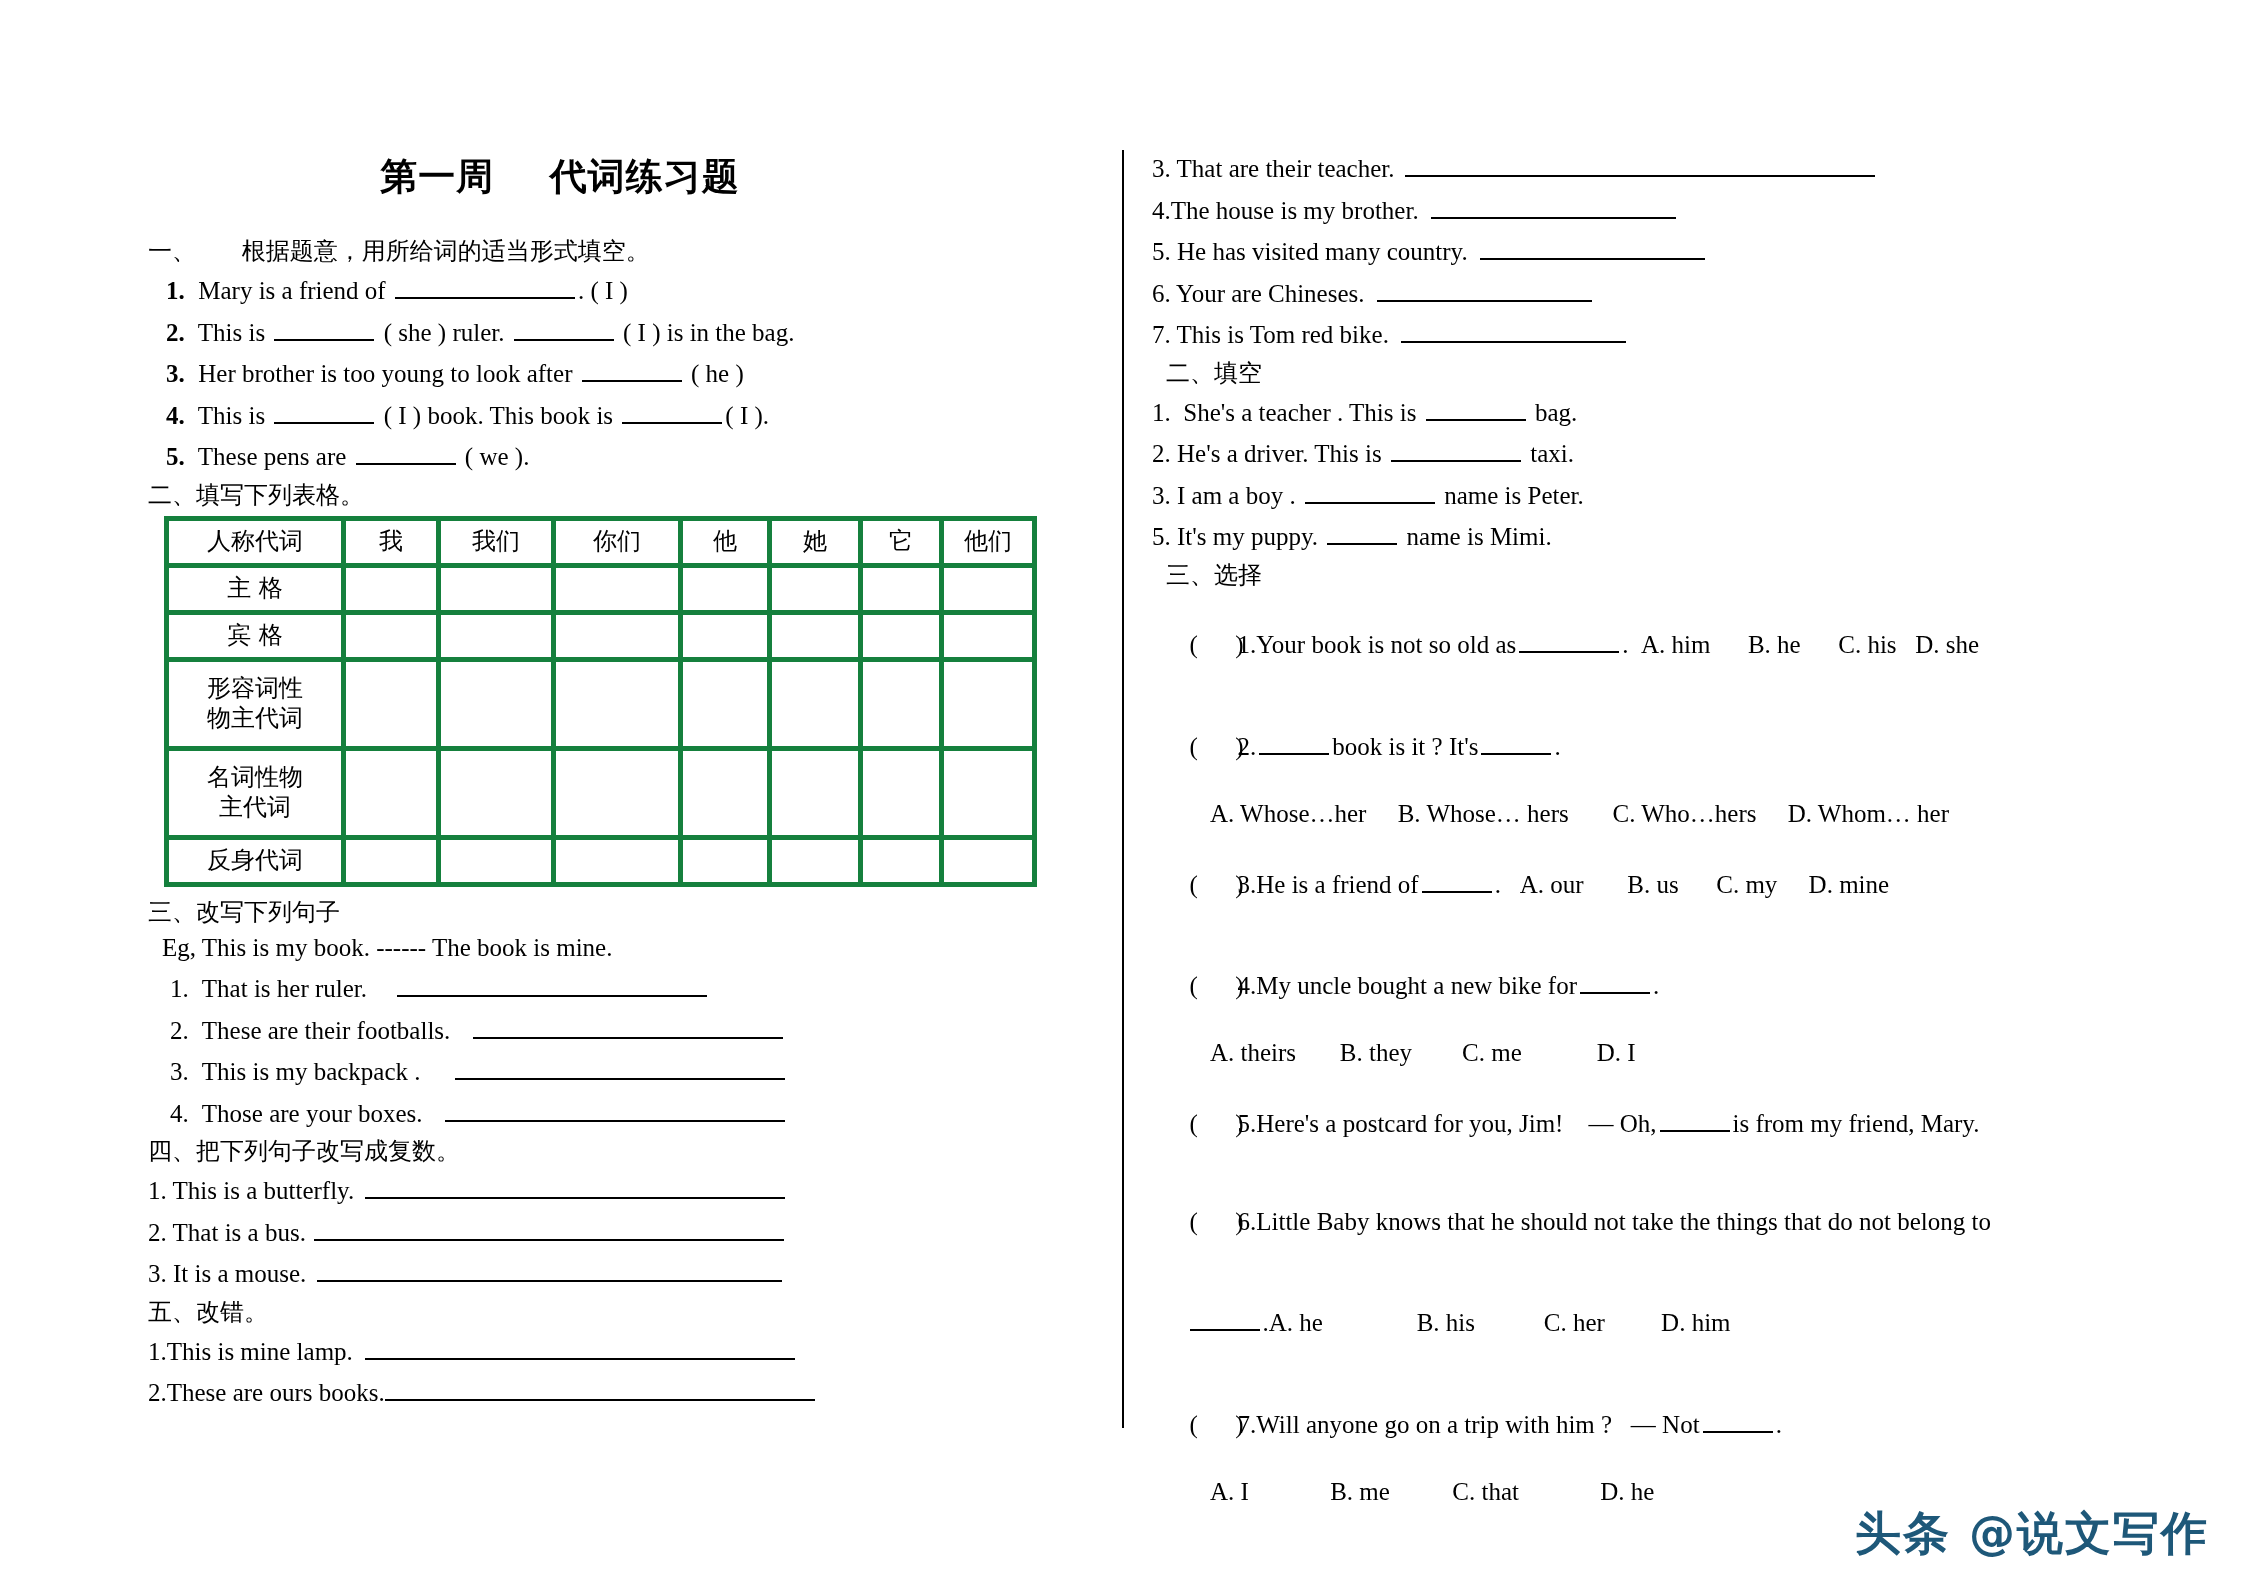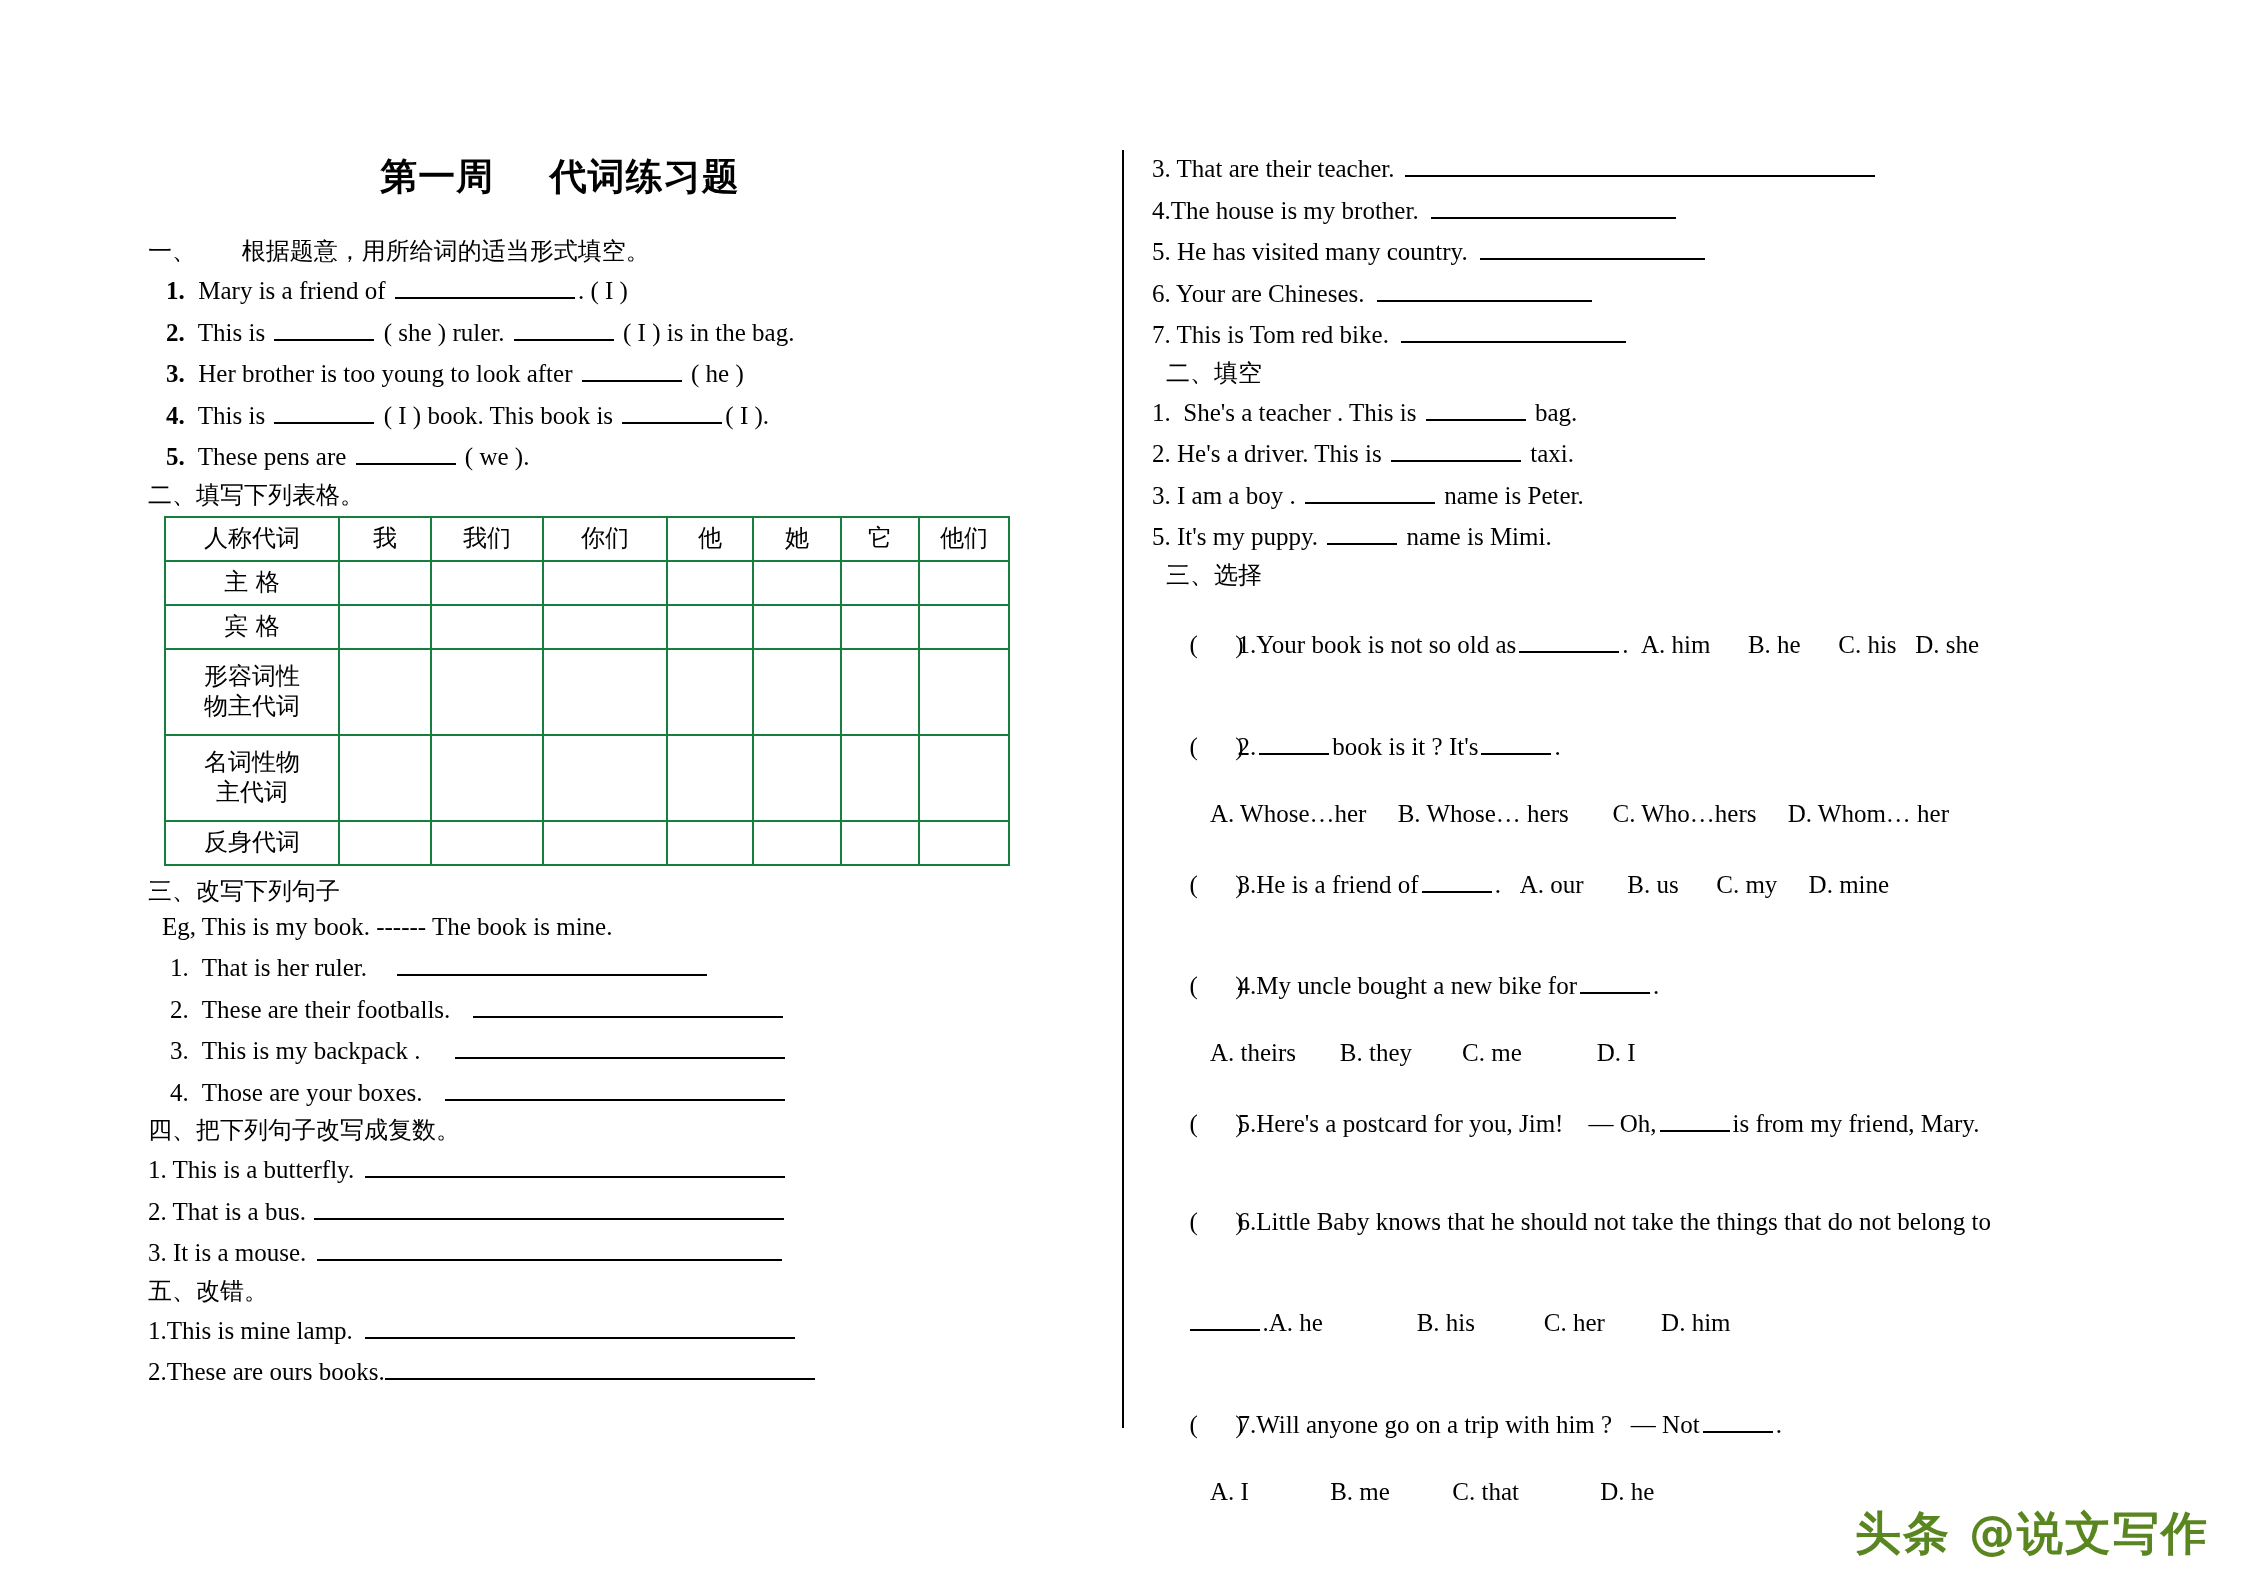--- a/index.html
+++ b/index.html
@@ -110,21 +110,21 @@
   }
 
   
   table.pron-table {
     border-collapse: collapse;
     margin: 6px 0 10px 16px;
     table-layout: fixed;
     width: 796px;
   }
   table.pron-table td {
-    border: 2px solid #15803d;
+    border: 5px solid #15803d;
     text-align: center;
     vertical-align: middle;
     font-size: 24px;
     font-family: "DejaVu Sans", "Liberation Sans", sans-serif;
     padding: 4px 2px;
     line-height: 1.22;
   }
   table.pron-table td.rowhead {
     width: 168px;
     white-space: pre-line;
@@ -163,21 +163,21 @@
     white-space: pre;
   }
 
   
   .watermark {
     position: absolute;
     right: 36px;
     bottom: 22px;
     font-size: 46px;
     font-weight: bold;
-    color: #4d7c0f;
+    color: #0c4a6e;
     font-family: "DejaVu Sans", "Liberation Sans", sans-serif;
     letter-spacing: 2px;
     white-space: pre;
     opacity: 0.92;
   }
 </style>
 </head>
 <body>
 
 <div class="page">

